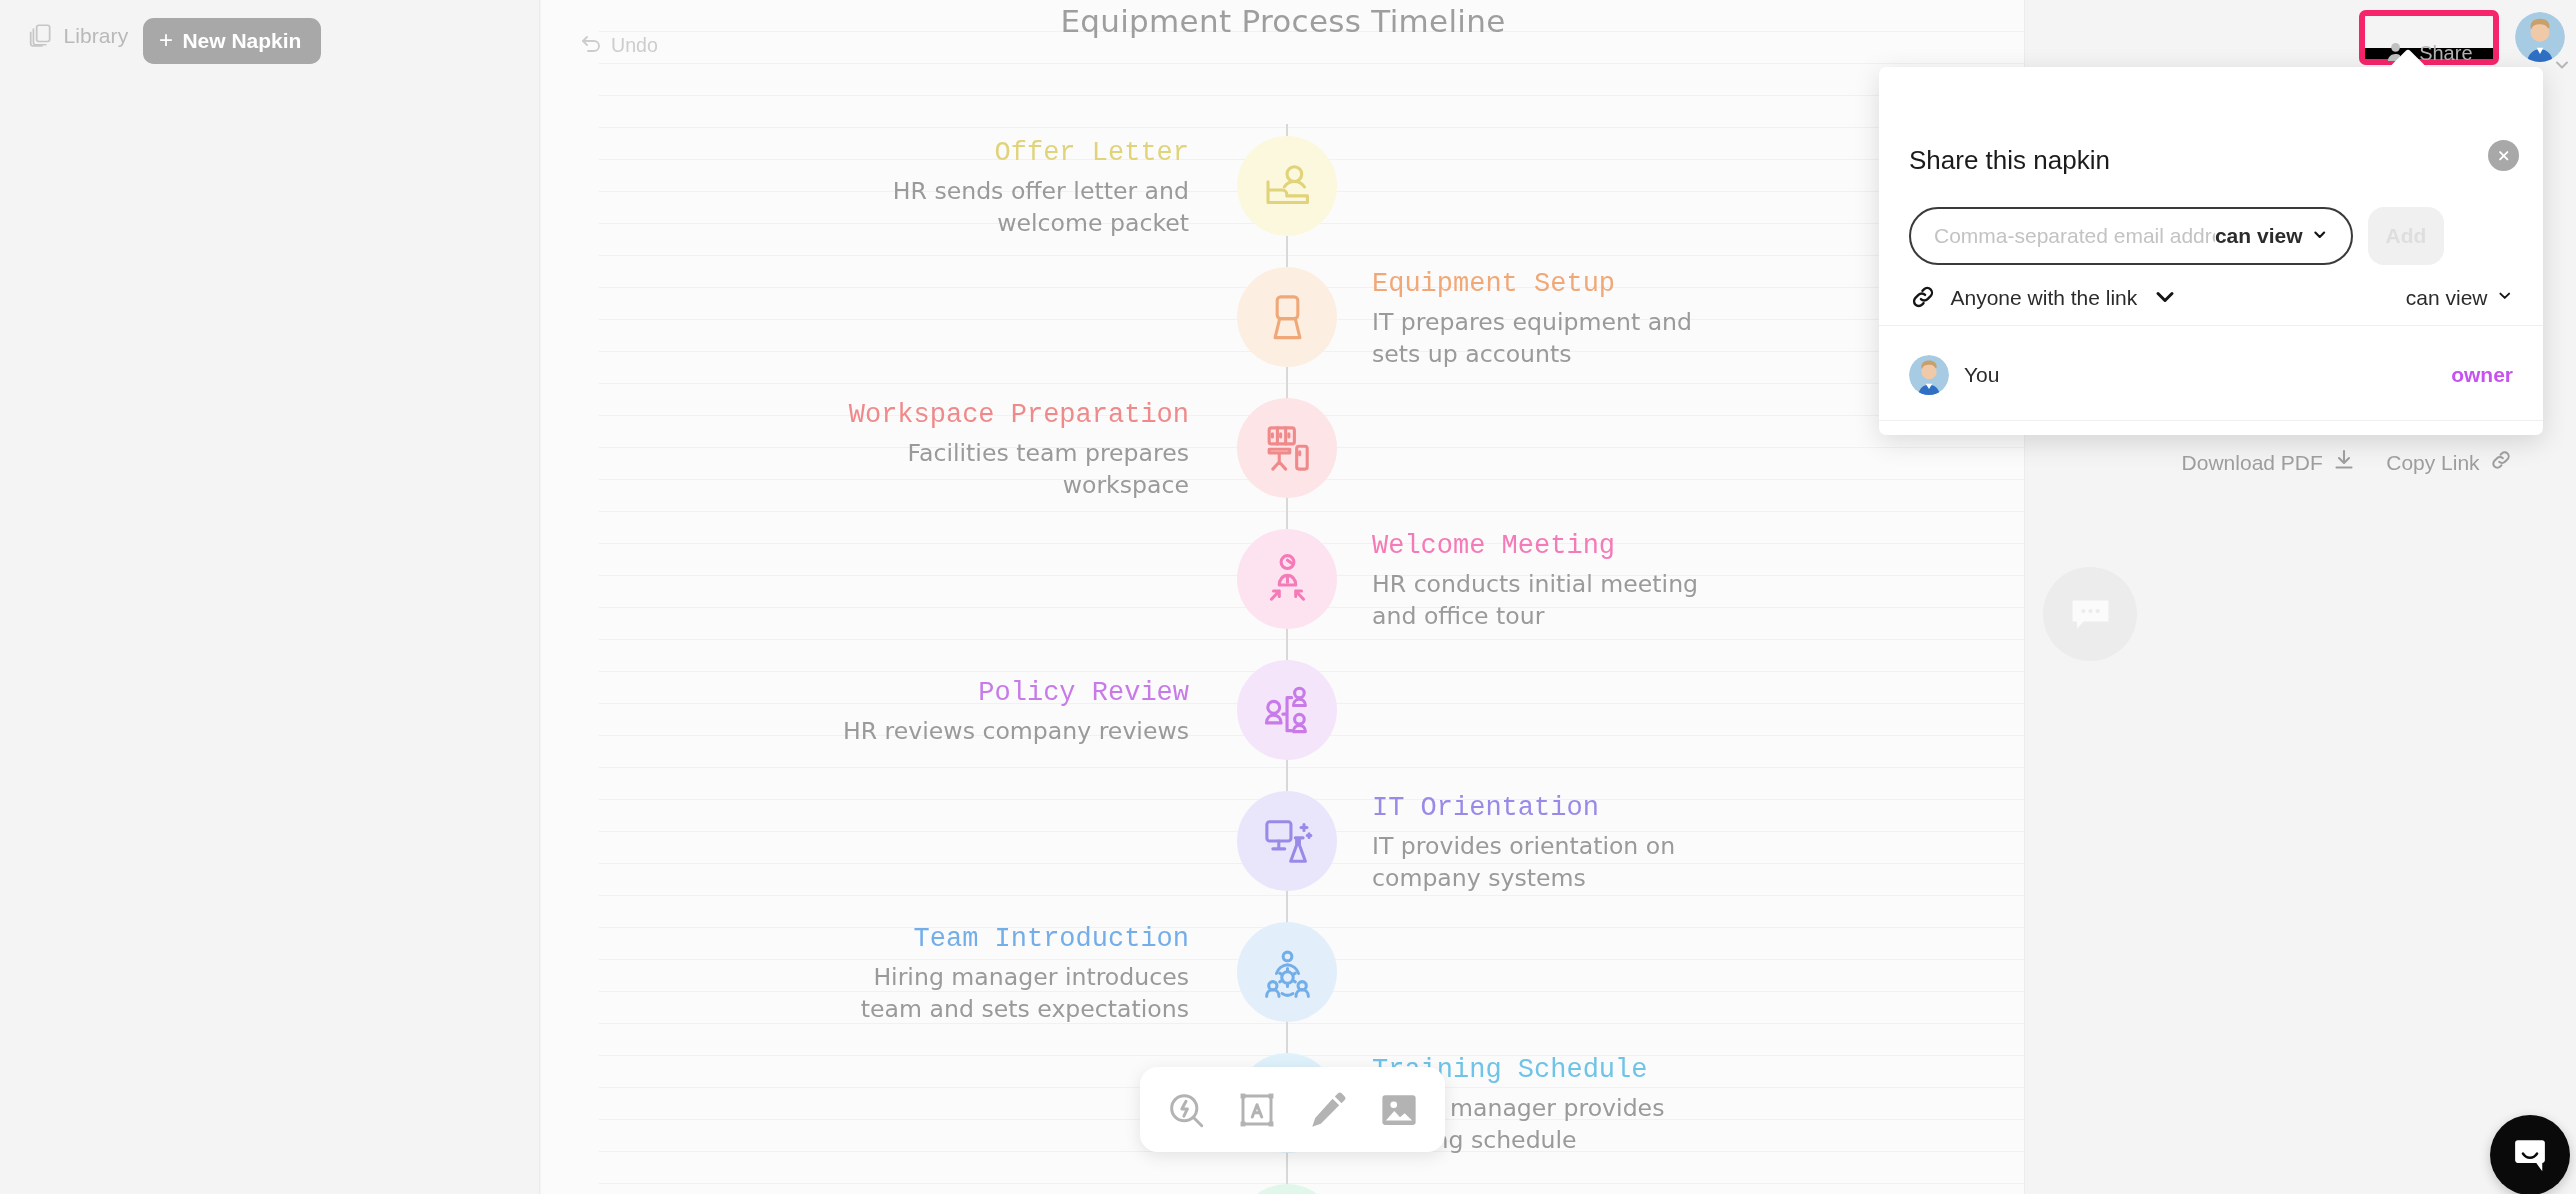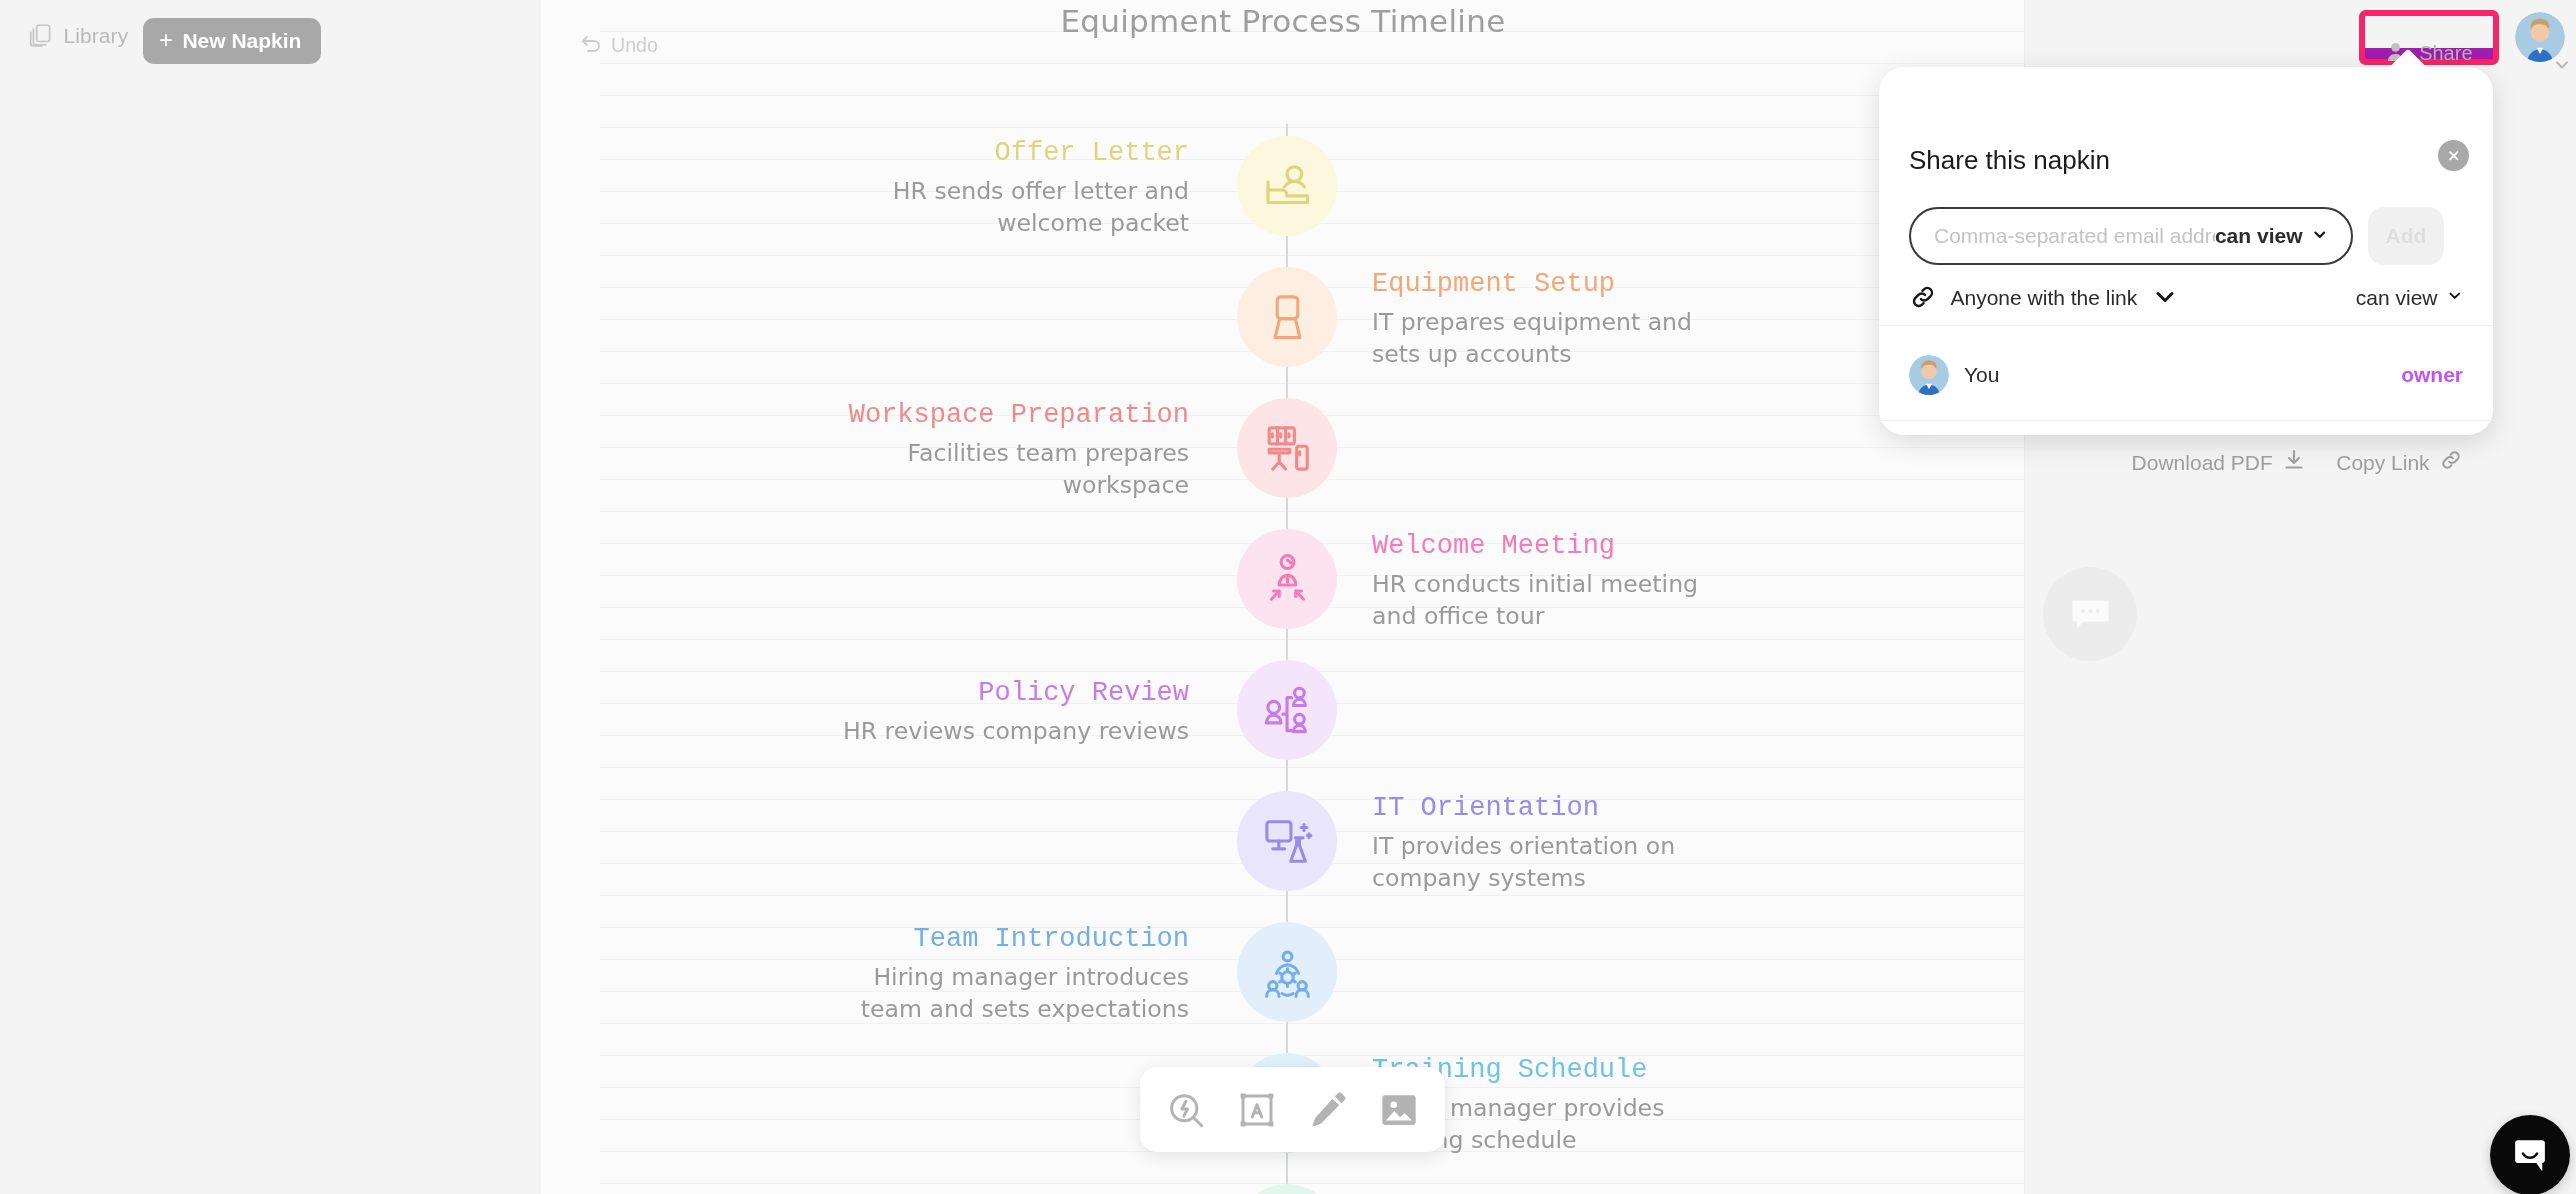--- a/index.html
+++ b/index.html
@@ -135,40 +135,40 @@
 
   
   .share-btn-wrap {
     position: absolute; left: 2359px; top: 10px;
     width: 140px; height: 55px;
     border: 6px solid #f5246b; border-radius: 6.7px;
     z-index: 40;
   }
   .share-btn {
     position: absolute; inset: 0;
-    background: #a21caf;
+    background: #000000;
     display: flex; align-items: center; justify-content: center; gap: 6.7px;
     cursor: pointer;
     margin-top: 32px;
   }
   .share-label { font-size: 20px; color: #b4b4b4; }
   .share-btn svg { width: 27px; height: 27px; }
 
   .avatar-top {
     position: absolute; left: 2515px; top: 12px;
     width: 50px; height: 50px; border-radius: 50%;
     overflow: hidden; z-index: 25; cursor: pointer;
   }
   .chev-top { position: absolute; left: 2552px; top: 55px; z-index: 25; cursor: pointer; }
 
   
   .share-dialog {
     position: absolute; left: 1879px; top: 67px;
-    width: 614px; height: 368px;
-    background: #fff; border-radius: 25px;
+    width: 664px; height: 368px;
+    background: #fff; border-radius: 7px;
     box-shadow: 0 6.7px 27px rgba(0,0,0,.13);
     z-index: 45;
   }
   .sd-title {
     position: absolute; left: 30px; top: 78px;
     font-size: 26px; color: #1b1b1b; font-weight: 400;
   }
   .sd-close {
     position: absolute; right: 24px; top: 73px;
     width: 31px; height: 31px; border-radius: 50%;

